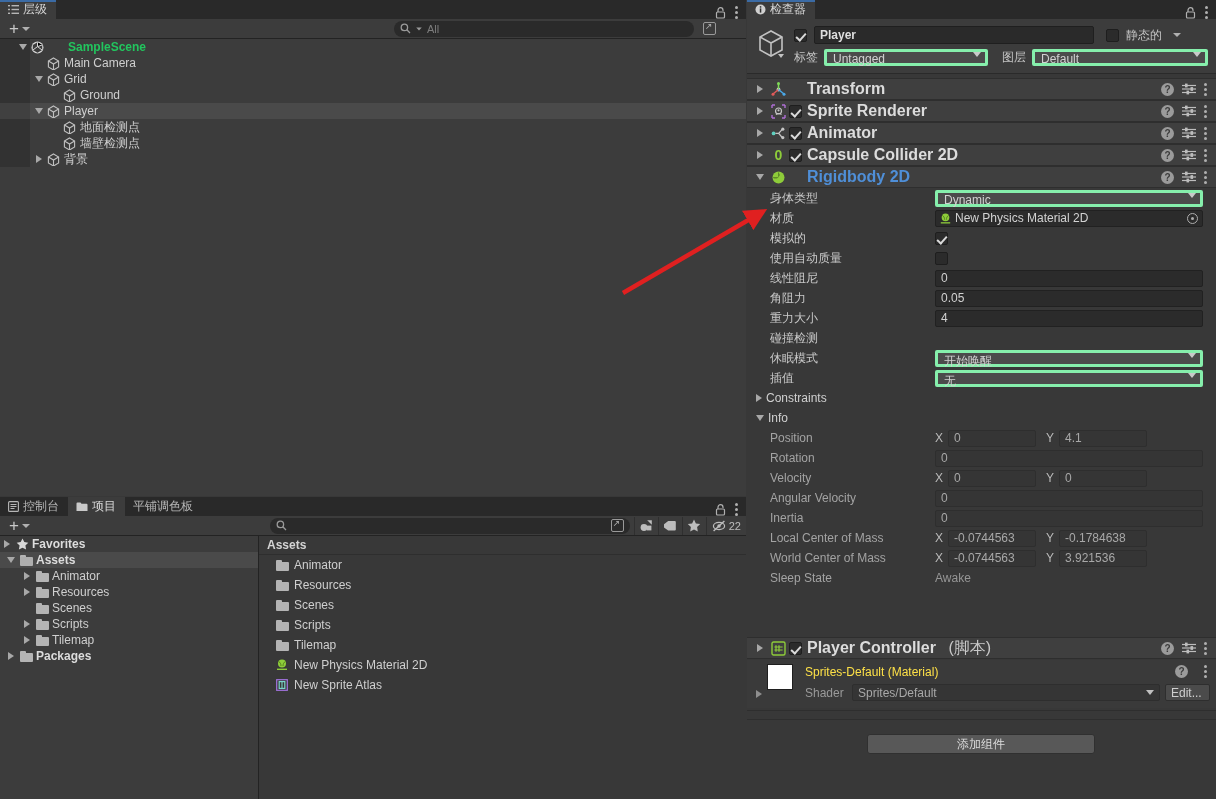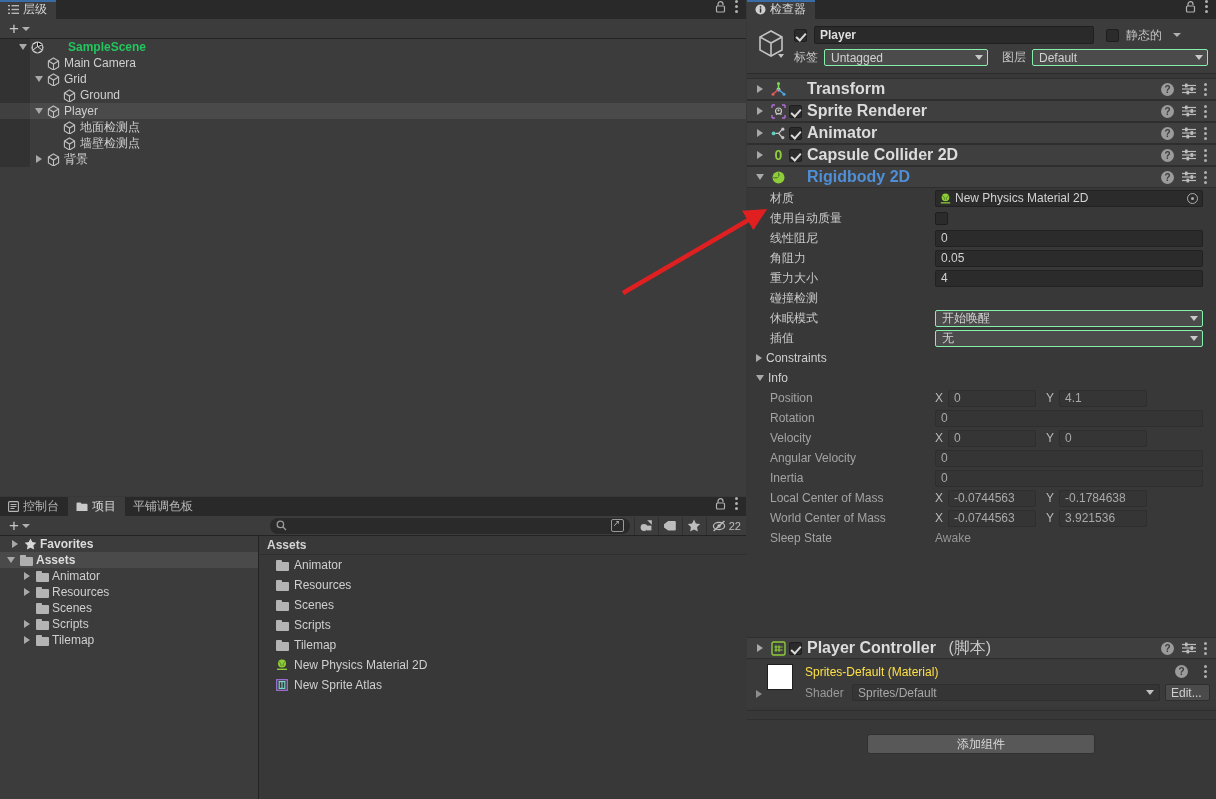--- a/index.html
+++ b/index.html
@@ -10,21 +10,21 @@
     font-size: 12px;
     color: #c4c4c4;
     overflow: hidden;
   }
   #root { position: relative; width: 1216px; height: 799px; }
 
   
   .panel { position: absolute; background: #383838; }
   .tabbar {
     height: 19px; background: #292929;
-    display: flex; align-items: flex-start; position: relative;
+    display: flex; align-items: flex-end; position: relative;
   }
   .tab {
     display: flex; align-items: center; gap: 4px;
     padding: 0 9px 0 8px; font-size: 12px; color: #b6b6b6;
     background: transparent; height: 19px; white-space: nowrap;
   }
   .tab.active { background: #3c3c3c; color: #d6d6d6; }
   .tab.active.accent::before {
     content: ""; position: absolute; top: 0; height: 2px;
     background: #3b6ba5;
@@ -145,22 +145,22 @@
     content: ""; position: absolute; left: 3px; top: 1px; width: 4px; height: 8px;
     border: solid #dadada; border-width: 0 2px 2px 0; transform: rotate(42deg);
   }
   .namefield {
     height: 18px; background: #2a2a2a; border: 1px solid #1f1f1f; border-radius: 2px;
     display: flex; align-items: center; padding: 0 5px; font-weight: bold;
     color: #dedede; font-size: 12px;
   }
   .lbl-sm { font-size: 12px; color: #c4c4c4; white-space: nowrap; }
   .dropdown {
-    height: 17px; background: #4b4b4b; border: 1px solid #86efac; border-radius: 2px;
-    display: flex; align-items: center; padding: 0 4px 0 6px; font-size: 12px;
+    height: 17px; background: #4b4b4b; border: 3px solid #86efac; border-radius: 2px;
+    display: flex; align-items: flex-start; padding: 0 4px 0 6px; font-size: 12px;
     color: #d2d2d2; position: relative;
   }
   .dropdown .dd-arrow {
     margin-left: auto; width: 0; height: 0;
     border-left: 4px solid transparent; border-right: 4px solid transparent;
     border-top: 5px solid #c9c9c9;
   }
   .comp-hdr {
     height: 22px; background: #3f3f3f; border-top: 1px solid #2e2e2e;
     border-bottom: 1px solid #2e2e2e; display: flex; align-items: center;
@@ -258,20 +258,33 @@
           </span>
       </div>
     </div>
 
     <div class="toolbar">
       <div class="plus-btn">
         <span class="plus-glyph">+</span>
         <span class="caret-dn"></span>
       </div>
       <div style="width:352px"></div>
+      <div class="searchwrap" style="max-width:330px">
+        <div id="hier-search">
+          <span class="ic">
+            <svg width="11" height="11" viewBox="0 0 11 11">
+              <circle cx="4.4" cy="4.4" r="3.2" fill="none" stroke="#9a9a9a" stroke-width="1.3"></circle>
+              <line x1="6.8" y1="6.8" x2="10" y2="10" stroke="#9a9a9a" stroke-width="1.3"></line>
+            </svg>
+          </span>
+          <span class="caret-dn" style="border-top-color:#9a9a9a;transform:scale(.7)"></span>
+          <span>All</span>
+        </div>
+        <span class="popout"></span>
+      </div>
     </div>
 
     <div id="hier-tree">
         <div class="hrow scene">
           <div class="gutter"></div>
           <span style="width: 16px; flex: 0 0 auto;"></span>
           <span class="arrow">
             <span class="tri down"></span>
           </span>
           <span class="goicon">
@@ -456,21 +469,21 @@
               <line x1="1.6" y1="11" x2="12.4" y2="1" stroke="#bdbdbd" stroke-width="1.4"></line>
             </svg>
           </span>
           <span>22</span>
         </div>
       </div>
     </div>
 
     <div id="proj-body">
       <div id="proj-left">
-          <div class="prow bold" style="padding-left: 8px;">
+          <div class="prow bold" style="padding-left: 0;">
             <span class="arrow">
               <span class="tri right"></span>
             </span>
             <span style="width: 16px; display: flex; justify-content: center; align-items: center; flex: 0 0 auto;">
               <svg width="13" height="12" viewBox="0 0 13 12">
                 <path d="M6.5 0.4l1.8 3.7 4 .6-2.9 2.8.7 4.1-3.6-1.9-3.6 1.9.7-4.1L.7 4.7l4-.6z" fill="#d8d8d8"></path>
               </svg>
             </span>
             <span class="lbl">Favorites</span>
           </div>
@@ -536,20 +549,32 @@
             <span class="arrow">
               <span class="tri right"></span>
             </span>
             <span style="width: 16px; display: flex; justify-content: center; align-items: center; flex: 0 0 auto;">
               <span class="folder">
                 <b></b>
                 <i></i>
               </span>
             </span>
             <span class="lbl">Tilemap</span>
+          </div>
+          <div class="prow bold" style="padding-left: 4px;">
+            <span class="arrow">
+              <span class="tri right"></span>
+            </span>
+            <span style="width: 16px; display: flex; justify-content: center; align-items: center; flex: 0 0 auto;">
+              <span class="folder">
+                <b></b>
+                <i></i>
+              </span>
+            </span>
+            <span class="lbl">Packages</span>
           </div>
         </div>
       <div id="proj-right">
         <div class="assets-hdr">Assets</div>
         <div id="asset-list">
             <div class="arow">
               <span style="width: 14px; display: flex; justify-content: center; align-items: center; flex: 0 0 auto;">
                 <span class="folder">
                   <b></b>
                   <i></i>
@@ -827,36 +852,47 @@
               <i></i>
               <i></i>
               <i></i>
             </span>
           </span>
         </div>
       </div>
 
     <div id="rb-body" style="position:absolute;left:0;top:188px;width:100%">
 
+      <div class="prow2">
+        <span class="pl">身体类型</span>
+        <div class="dropdown" style="width:268px">
+          <span>Dynamic</span>
+          <span class="dd-arrow"></span>
+        </div>
+      </div>
 
       <div class="prow2">
         <span class="pl">材质</span>
         <div class="objfield" style="width:268px">
           <span class="ic">
             <svg width="11" height="11" viewBox="0 0 11 11">
               <circle cx="5.5" cy="4.4" r="3.8" fill="#8ecc3a"></circle>
               <path d="M2.3 2.3c1.6 1 2.3 2.6 2.3 4.4M8.7 2.3c-1.6 1 -2.3 2.6 -2.3 4.4" fill="none" stroke="#4f7a18" stroke-width="0.9"></path>
               <rect x="0.8" y="9.2" width="9.4" height="1.3" fill="#8ecc3a"></rect>
             </svg>
           </span>
           <span>New Physics Material 2D</span>
           <span class="dot"></span>
         </div>
       </div>
 
+      <div class="prow2">
+        <span class="pl">模拟的</span>
+        <span class="chk on"></span>
+      </div>
 
       <div class="prow2">
         <span class="pl">使用自动质量</span>
         <span class="chk"></span>
       </div>
 
 
       <div class="prow2">
         <span class="pl">线性阻尼</span>
         <div class="field" style="width:268px">0</div>

